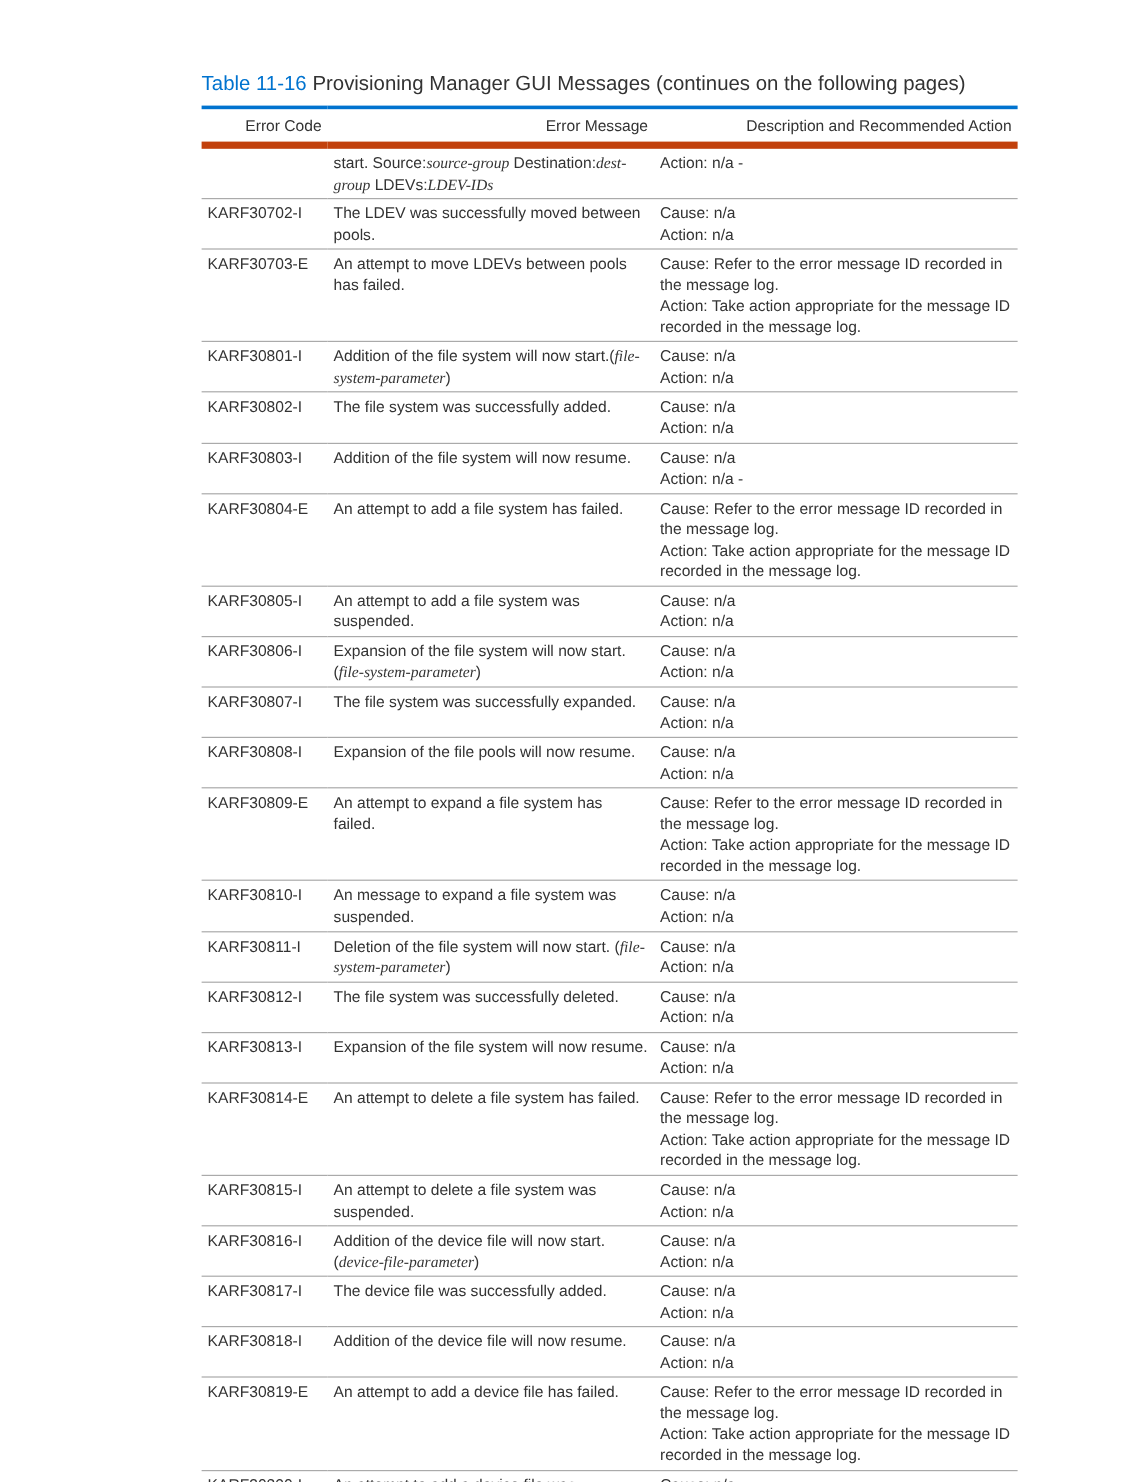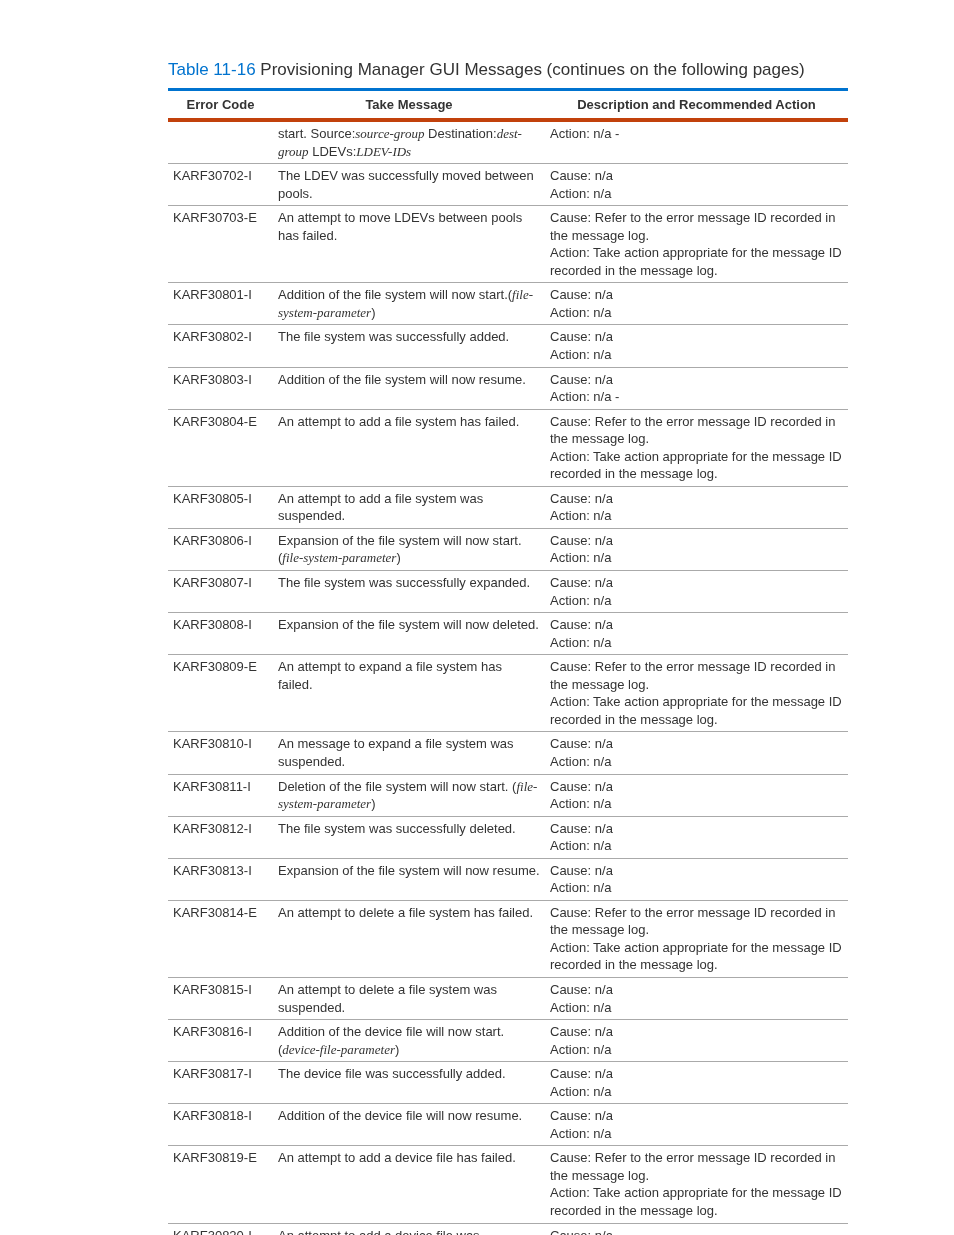--- a/index.html
+++ b/index.html
@@ -22,24 +22,24 @@
   table {
     border-collapse: collapse;
     width: 680px;
     margin-left: 108px;
     table-layout: fixed;
   }
   thead {
     border-top: 3px solid #0073CF;
   }
   th {
-    text-align: center;
-    font-weight: bold;
+    text-align: right;
+    font-weight: normal;
     padding: 6px 5px;
-    border-bottom: 4px solid #c2410c;
+    border-bottom: 6px solid #c2410c;
     vertical-align: top;
   }
   td {
     padding: 3px 5px;
     border-bottom: 1px solid #aaa;
     vertical-align: top;
     line-height: 1.35;
   }
   col.c1 { width: 105px; }
   col.c2 { width: 272px; }
@@ -55,21 +55,21 @@
 
 <table>
   <colgroup>
     <col class="c1">
       <col class="c2">
       <col class="c3">
   </colgroup>
   <thead>
     <tr>
       <th>Error Code</th>
-      <th>Take Message</th>
+      <th>Error Message</th>
       <th>Description and Recommended Action</th>
     </tr>
   </thead>
   <tbody id="tbody">
       <tr>
         <td></td>
         <td>start. Source:<em>source-group</em> Destination:<em>dest-group</em> LDEVs:<em>LDEV-IDs</em></td>
         <td>Action: n/a -</td>
       </tr>
       <tr>
@@ -112,21 +112,21 @@
         <td>Expansion of the file system will now start. (<em>file-system-parameter</em>)</td>
         <td>Cause: n/a<br>Action: n/a</td>
       </tr>
       <tr>
         <td>KARF30807-I</td>
         <td>The file system was successfully expanded.</td>
         <td>Cause: n/a<br>Action: n/a</td>
       </tr>
       <tr>
         <td>KARF30808-I</td>
-        <td>Expansion of the file system will now deleted.</td>
+        <td>Expansion of the file pools will now resume.</td>
         <td>Cause: n/a<br>Action: n/a</td>
       </tr>
       <tr>
         <td>KARF30809-E</td>
         <td>An attempt to expand a file system has failed.</td>
         <td>Cause: Refer to the error message ID recorded in the message log.<br>Action: Take action appropriate for the message ID recorded in the message log.</td>
       </tr>
       <tr>
         <td>KARF30810-I</td>
         <td>An message to expand a file system was suspended.</td>

